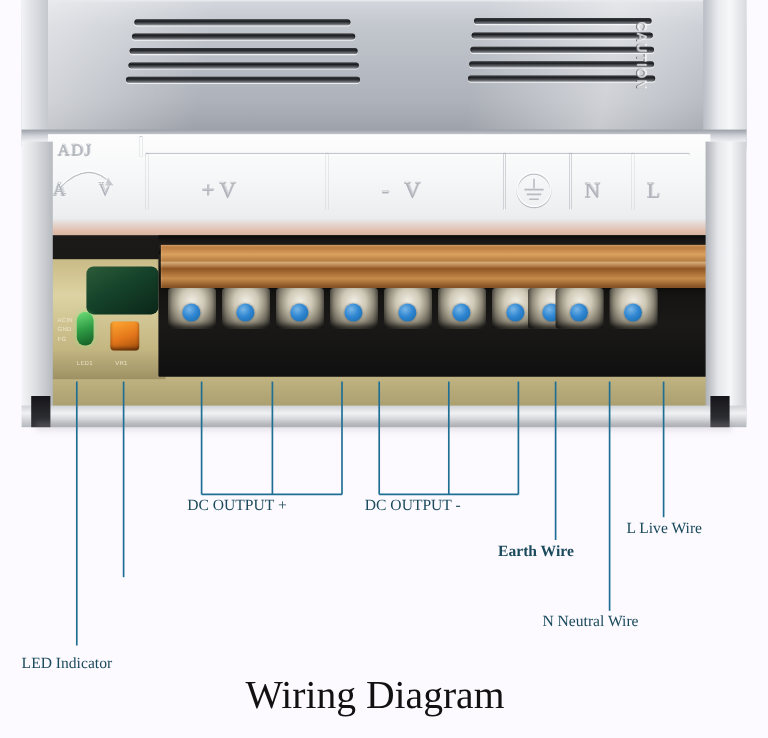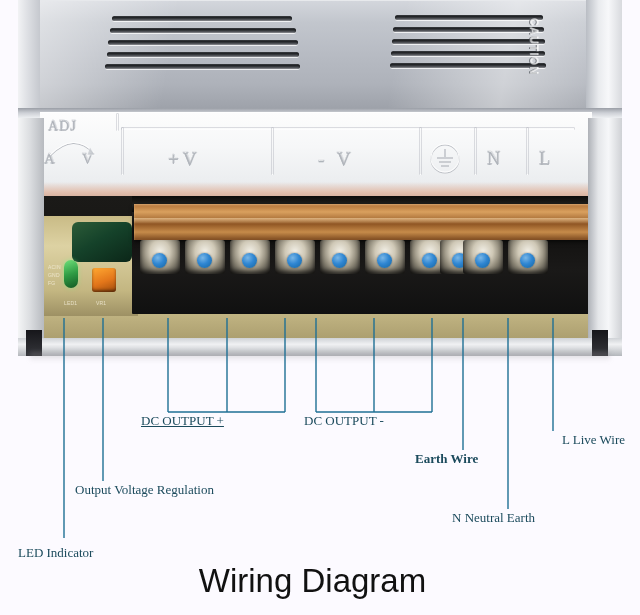--- a/index.html
+++ b/index.html
@@ -183,21 +183,21 @@
   .lbl{
     position:absolute;
     font-family:"Liberation Serif", serif;
     color:#1b4a5c;
     font-size:13px;
     white-space:nowrap;
   }
   .title{
     position:absolute;
     left:0;width:625px;text-align:center;top:562px;
-    font-family:Liberation Sans, sans-serif;
+    font-family:Liberation Serif, serif;
     font-size:33px;color:#111111;
   }
 </style>
 </head>
 <body>
 
 <div id="stage">
 
   <div class="photo">
 
@@ -331,22 +331,21 @@
         <line x1="374" y1="318" x2="374" y2="412" stroke="#1f6f94" stroke-width="1.4"></line>
         <line x1="432" y1="318" x2="432" y2="412" stroke="#1f6f94" stroke-width="1.4"></line>
         <line x1="316" y1="412" x2="432" y2="412" stroke="#1f6f94" stroke-width="1.4"></line>
         <line x1="463" y1="318" x2="463" y2="450" stroke="#1f6f94" stroke-width="1.4"></line>
         <line x1="508" y1="318" x2="508" y2="509" stroke="#1f6f94" stroke-width="1.4"></line>
         <line x1="553" y1="318" x2="553" y2="431" stroke="#1f6f94" stroke-width="1.4"></line>
       </g>
   </svg>
 
   <div class="lbl" style="left:18px;top:545px;text-align:right;">LED Indicator</div>
-  <div class="lbl" style="left:75px;top:482px;">Output Voltage Regulation</div>
-  <div class="lbl" style="left:141px;top:413px;text-decoration:underline;">DC OUTPUT +</div>
+  <div class="lbl" style="left:156px;top:413px;">DC OUTPUT +</div>
   <div class="lbl" style="left:304px;top:413px;">DC OUTPUT -</div>
   <div class="lbl" style="left:415px;top:451px;font-weight:bold;">Earth Wire</div>
-  <div class="lbl" style="left:452px;top:510px;">N Neutral Earth</div>
-  <div class="lbl" style="left:522px;top:432px;margin-left:40px;">L Live Wire</div>
+  <div class="lbl" style="left:452px;top:510px;">N Neutral Wire</div>
+  <div class="lbl" style="left:522px;top:432px;">L Live Wire</div>
 
   <div class="title">Wiring Diagram</div>
 
 </div>
 
 </body></html>

